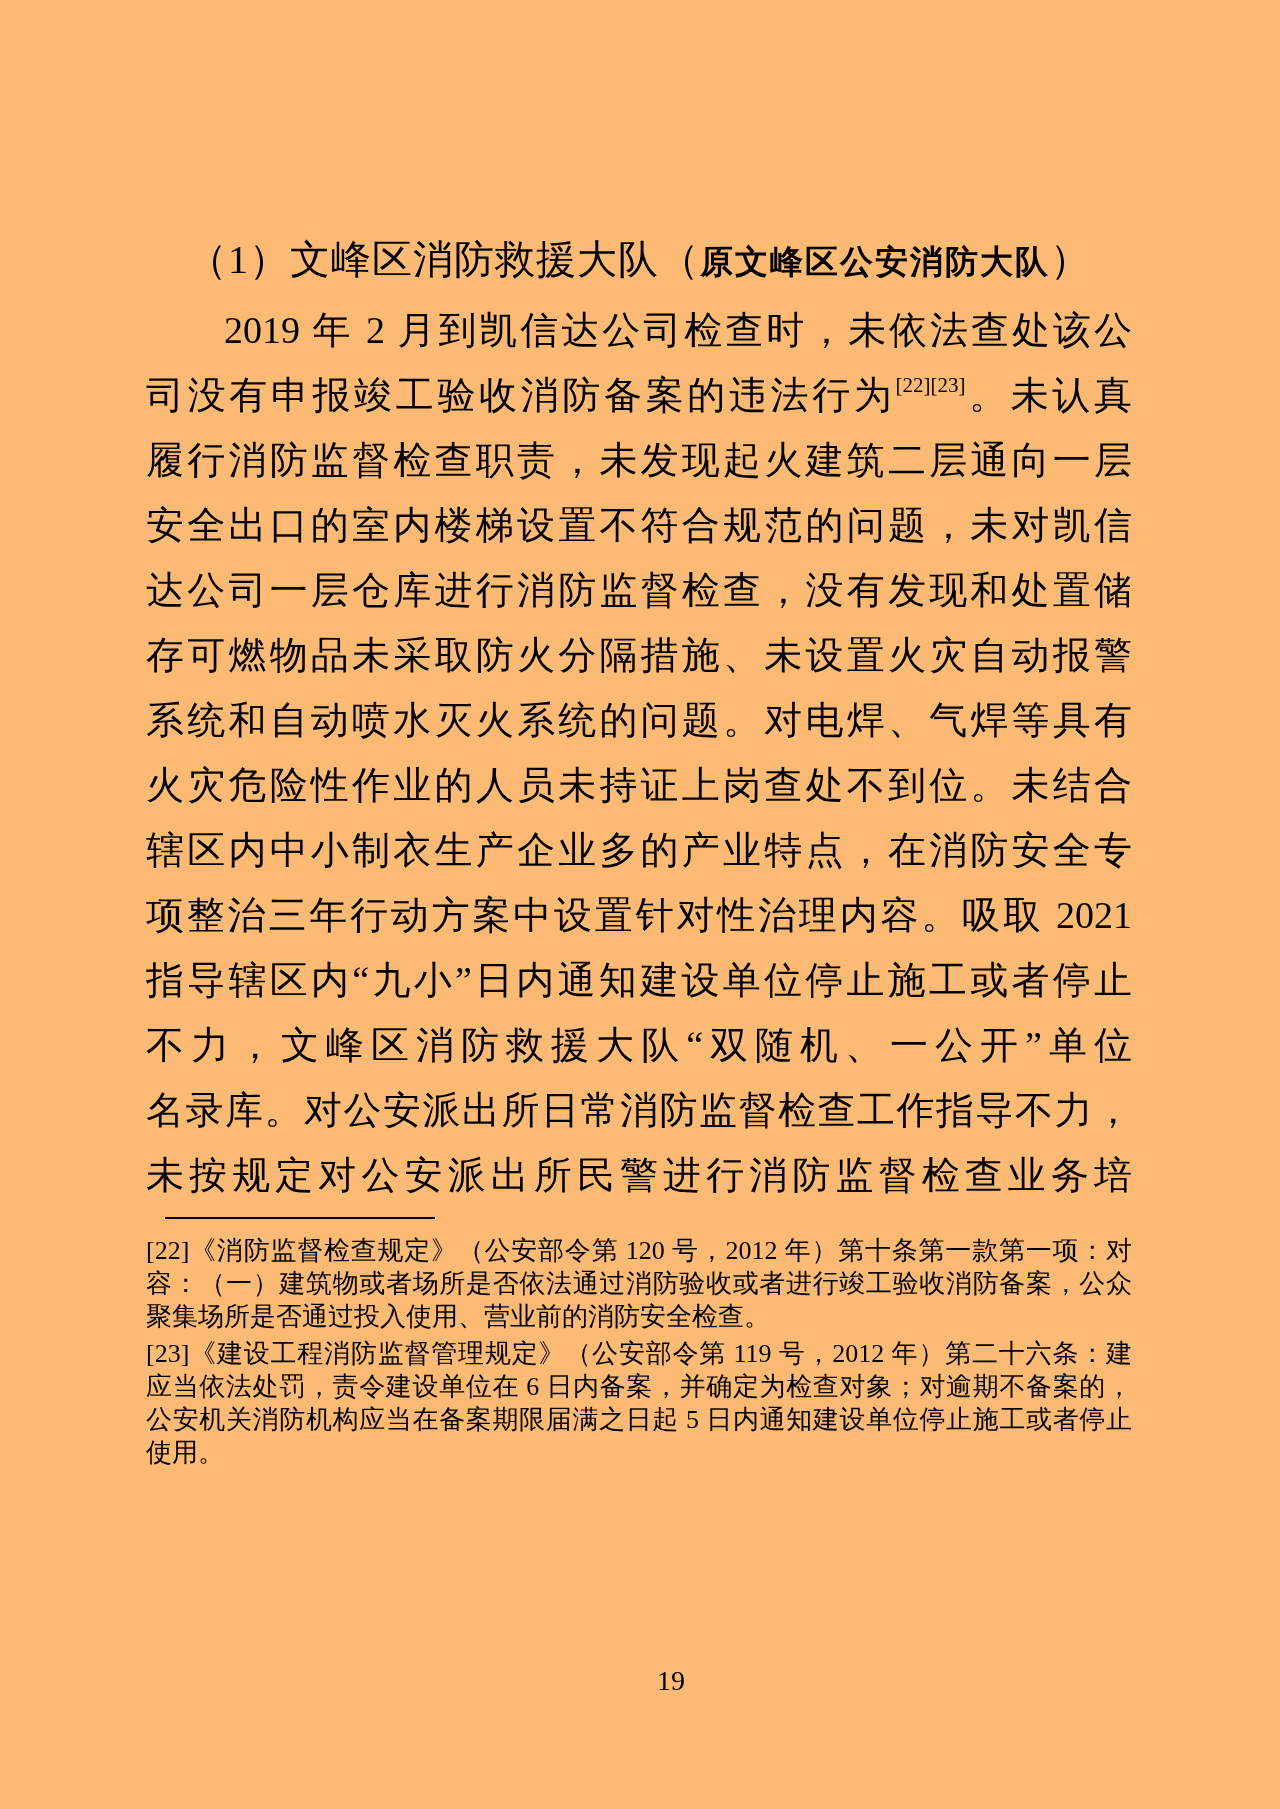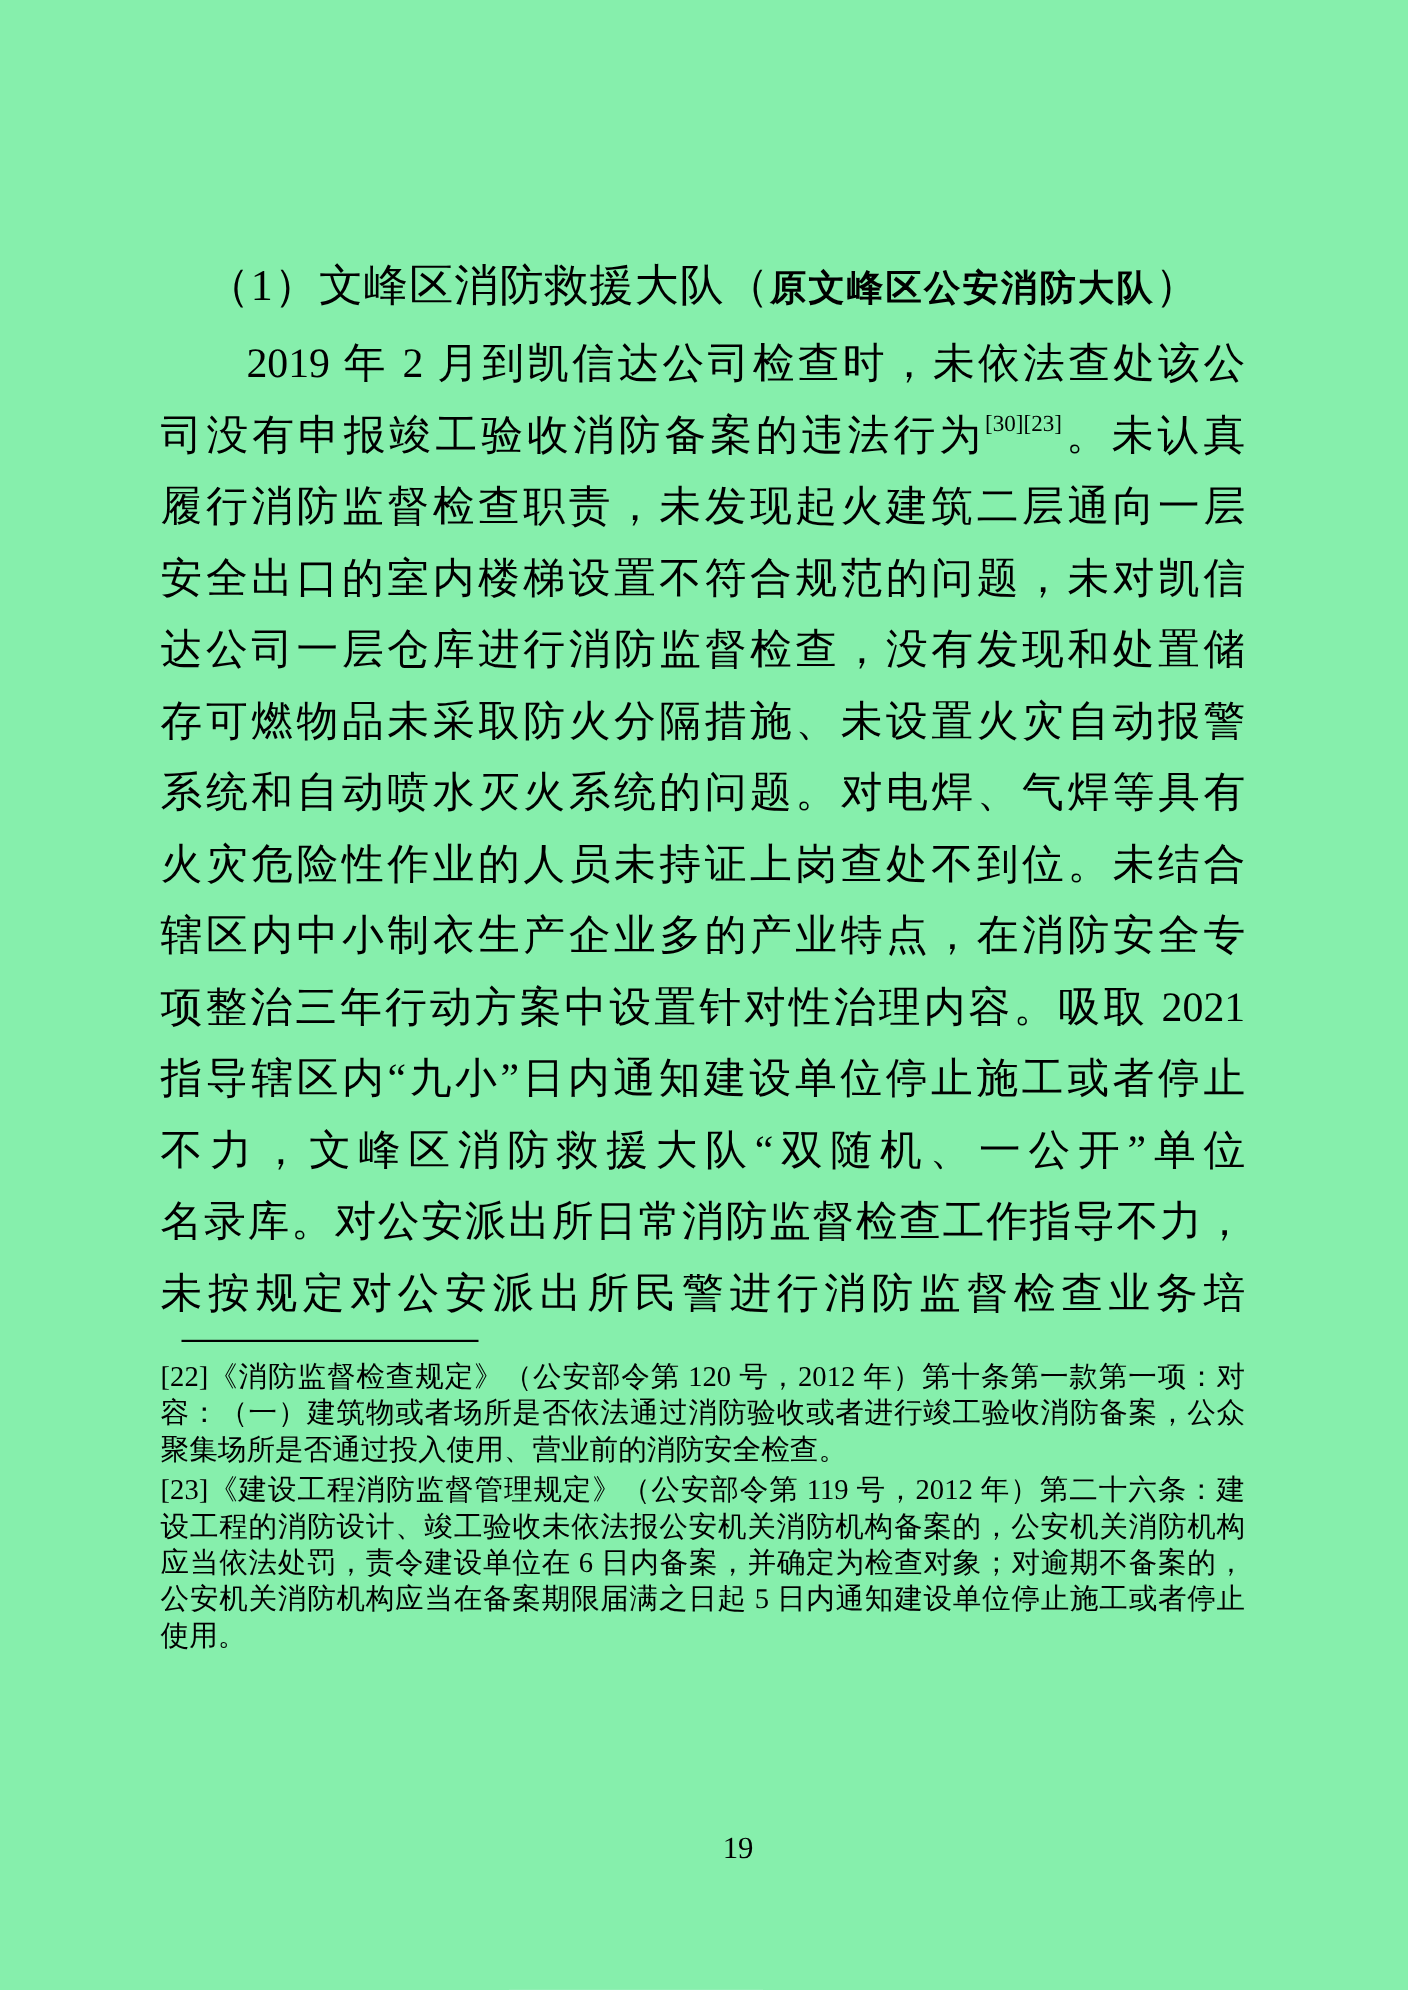--- a/index.html
+++ b/index.html
@@ -4,21 +4,21 @@
 <style>
   html, body {
     margin: 0;
     padding: 0;
     background: #ffffff;
   }
   .page {
     position: relative;
     width: 1280px;
     height: 1809px;
-    background: #86efac;
+    background: #fdba74;
     color: #000000;
     font-family: "Liberation Serif", "DejaVu Serif", serif;
     overflow: hidden;
   }
   .content {
     position: absolute;
     left: 146px;
     top: 0;
     width: 986px;
   }
@@ -91,21 +91,21 @@
 </head>
 <body>
 
 <div class="page">
   <div class="content">
 
     <h2 class="heading"><span>（1）文峰区消防救援大队（</span><span class="heading-sub">原文峰区公安消防大队</span><span>）</span></h2>
 
     <div class="body-para">
       <div class="body-line indent">2019 年 2 月到凯信达公司检查时，未依法查处该公</div>
-      <div class="body-line"><span>司没有申报竣工验收消防备案的违法行为</span><sup class="fnref">[30][23]</sup><span>。未认真</span></div>
+      <div class="body-line"><span>司没有申报竣工验收消防备案的违法行为</span><sup class="fnref">[22][23]</sup><span>。未认真</span></div>
       <div class="body-line">履行消防监督检查职责，未发现起火建筑二层通向一层</div>
       <div class="body-line">安全出口的室内楼梯设置不符合规范的问题，未对凯信</div>
       <div class="body-line">达公司一层仓库进行消防监督检查，没有发现和处置储</div>
       <div class="body-line">存可燃物品未采取防火分隔措施、未设置火灾自动报警</div>
       <div class="body-line">系统和自动喷水灭火系统的问题。对电焊、气焊等具有</div>
       <div class="body-line">火灾危险性作业的人员未持证上岗查处不到位。未结合</div>
       <div class="body-line">辖区内中小制衣生产企业多的产业特点，在消防安全专</div>
       <div class="body-line">项整治三年行动方案中设置针对性治理内容。吸取 2021</div>
       <div class="body-line">指导辖区内“九小”日内通知建设单位停止施工或者停止</div>
       <div class="body-line">不力，文峰区消防救援大队“双随机、一公开”单位</div>
@@ -116,21 +116,20 @@
     <div class="fn-sep"></div>
 
     <div class="footnotes">
       <div class="footnote">
         <div class="fn-line">[22]《消防监督检查规定》（公安部令第 120 号，2012 年）第十条第一款第一项：对</div>
         <div class="fn-line">容：（一）建筑物或者场所是否依法通过消防验收或者进行竣工验收消防备案，公众</div>
         <div class="fn-line">聚集场所是否通过投入使用、营业前的消防安全检查。</div>
       </div>
       <div class="footnote">
         <div class="fn-line">[23]《建设工程消防监督管理规定》（公安部令第 119 号，2012 年）第二十六条：建</div>
-        <div class="fn-line">设工程的消防设计、竣工验收未依法报公安机关消防机构备案的，公安机关消防机构</div>
         <div class="fn-line">应当依法处罚，责令建设单位在 6 日内备案，并确定为检查对象；对逾期不备案的，</div>
         <div class="fn-line">公安机关消防机构应当在备案期限届满之日起 5 日内通知建设单位停止施工或者停止</div>
         <div class="fn-line">使用。</div>
       </div>
     </div>
 
   </div>
 
   <div class="page-number">19</div>
 </div>

